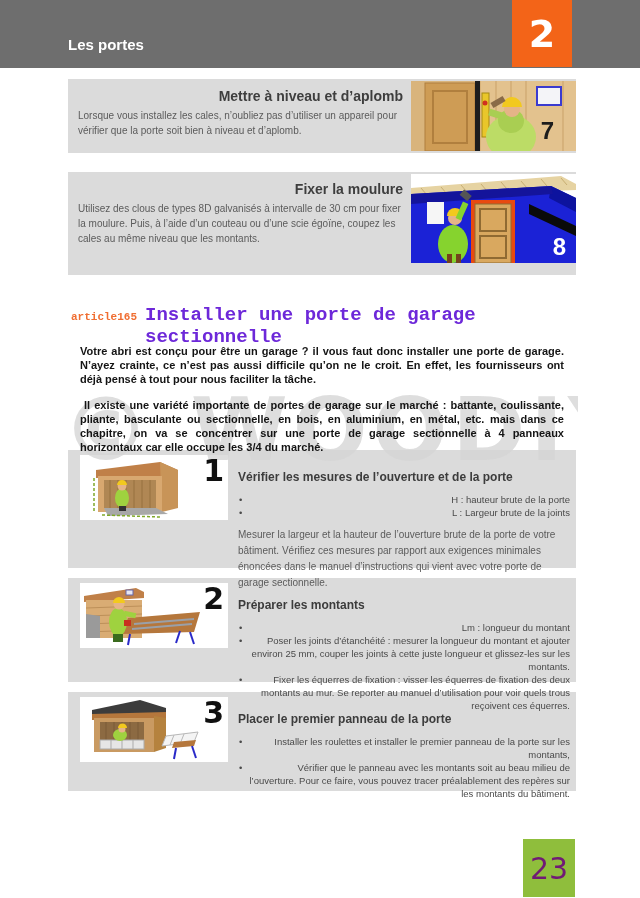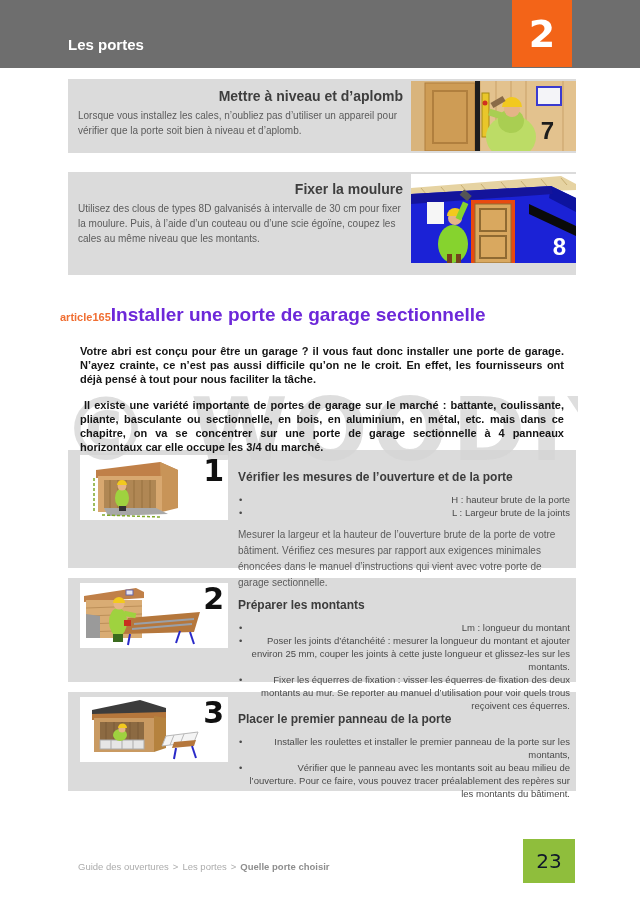--- a/index.html
+++ b/index.html
@@ -21,21 +21,21 @@
              font-size:14px;font-weight:bold;color:#3E3E3E;}
   .tip-body{position:absolute;left:10px;top:29px;width:327px;font-size:10px;line-height:15px;color:#5B5B5B;}
   .tip-img{position:absolute;right:0;top:2px;width:165px;overflow:hidden;}
   .tipbox1 .tip-img{height:70px;}
   .tipbox2 .tip-img{height:89px;}
   .tip-num{position:absolute;font-size:24px;font-weight:bold;line-height:1;}
   .tip-num-7{right:22px;bottom:8px;color:#1d1d1d;}
   .tip-num-8{right:10px;bottom:4px;color:#ffffff;}
 
   
-  .article-head{position:absolute;left:60px;top:304px;width:508px;display:flex;align-items:baseline;}
+  .article-head{position:absolute;left:71px;top:304px;width:508px;display:flex;align-items:baseline;gap:8px;font-family:Liberation Mono, monospace;}
   .article-ref{font-size:11px;font-weight:bold;color:#F06E32;}
   .article-title{font-size:19px;font-weight:bold;color:#6d28d9;}
   .intro{position:absolute;left:68px;top:332px;width:508px;color:#141414;
          font-size:11px;font-weight:bold;line-height:14px;text-align:justify;z-index:2;}
   .intro p{margin:12px;}
   .intro p.p2{text-indent:4px;}
 
   
   .watermark{position:absolute;left:62px;top:378px;width:516px;height:104px;overflow:hidden;
              font-family:"DejaVu Sans",sans-serif;font-size:88px;font-weight:bold;letter-spacing:5px;
@@ -54,22 +54,22 @@
   .step-title{font-size:12px;font-weight:bold;color:#3C3C3C;margin:8px 0 9px 0;}
   .step-bullets{margin:0;padding:0;list-style:none;text-align:right;}
   .step-bullets li{position:relative;padding-left:11px;font-size:9.5px;line-height:13px;color:#4A4A4A;}
   .step-bullets li::before{content:"•";position:absolute;left:1px;top:0;color:#4A4A4A;}
   .step-body{margin:8px 0 0 0;font-size:10px;line-height:16px;color:#5B5B5B;}
 
   
   .breadcrumb{position:absolute;left:78px;top:861px;font-size:9.5px;color:#ACACAC;}
   .breadcrumb .sep{margin:0 4px;}
   .breadcrumb .last{font-weight:bold;color:#8E8E8E;}
-  .page-num{position:absolute;left:523px;top:839px;width:52px;height:44px;background:#8FBE3C;
-            display:flex;align-items:center;justify-content:center;color:#0f172a;font-size:20px;
+  .page-num{position:absolute;left:523px;top:839px;width:52px;height:58px;background:#8FBE3C;
+            display:flex;align-items:center;justify-content:center;color:#701a75;font-size:30px;
             font-family:"DejaVu Sans",sans-serif;}
 </style>
 </head>
 <body>
 
 <div class="page">
 
   <div class="header">
     <div class="header-title">Les portes</div>
     <div class="chapter-badge">2</div>
@@ -267,18 +267,15 @@
       <p class="step-title">Placer le premier panneau de la porte</p>
       <ul class="step-bullets">
         <li>Installer les roulettes et installer le premier panneau de la porte sur les montants,</li>
         <li>Vérifier que le panneau avec les montants soit au beau milieu de l’ouverture. Pour ce faire, vous pouvez tracer préalablement des repères sur les montants du bâtiment.</li>
       </ul>
     </div>
   </div>
 
   <div class="watermark">© WOODIY</div>
 
-  <div class="breadcrumb">
-    <span>Guide des ouvertures</span><span class="sep">&gt;</span><span>Les portes</span><span class="sep">&gt;</span><span class="last">Quelle porte choisir</span>
-  </div>
   <div class="page-num">23</div>
 
 </div>
 
 </body></html>

